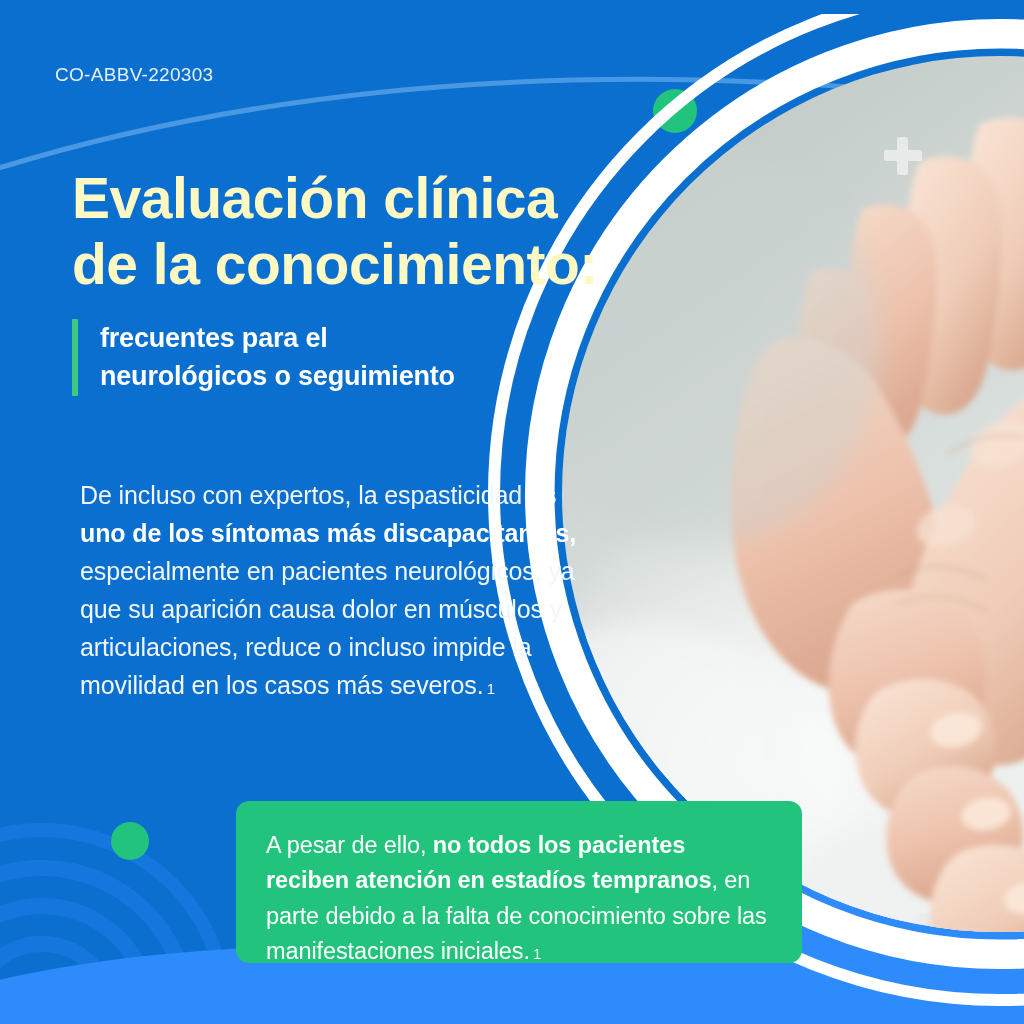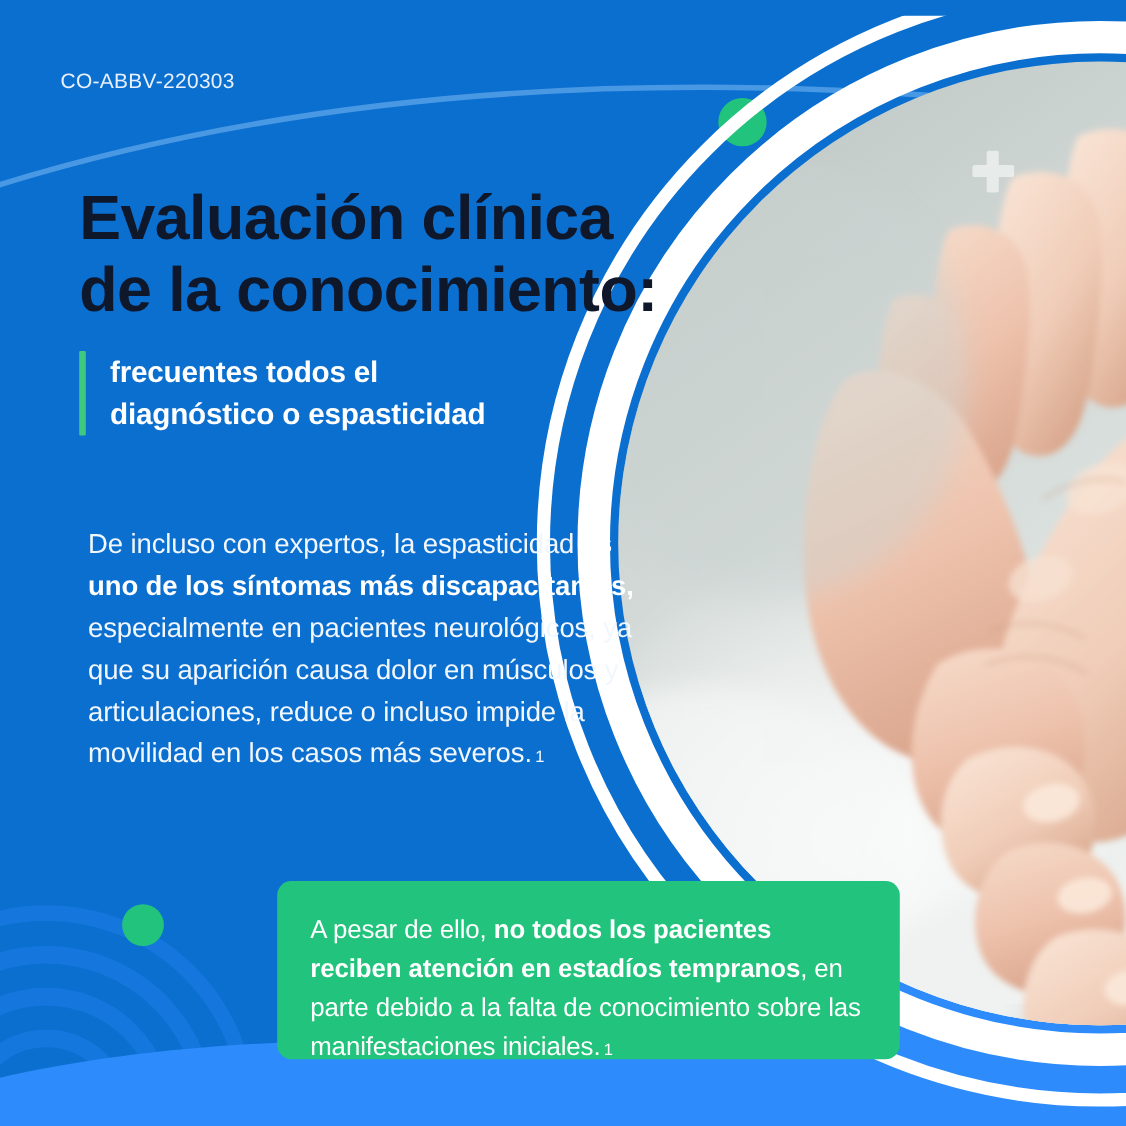--- a/index.html
+++ b/index.html
@@ -5,37 +5,37 @@
   html,body{margin:0;padding:0;background:#0B6FD0;}
   body{width:1024px;height:1024px;overflow:hidden;
        font-family:"Liberation Sans","DejaVu Sans",sans-serif;}
   #stage{position:relative;width:1024px;height:1024px;overflow:hidden;background:#0B6FD0;margin-top:14px;}
   #bg{position:absolute;inset:0;width:1024px;height:1024px;}
 
   .code{position:absolute;left:55px;top:50px;font-size:19px;color:#E8F1FB;
         letter-spacing:.3px;white-space:nowrap;}
 
   .headline{position:absolute;left:72px;top:152px;width:600px;
-            font-size:57px;font-weight:700;color:#0f172a;line-height:1.15;
+            font-size:57px;font-weight:700;color:#fef9c3;line-height:1.15;
             letter-spacing:-.5px;}
   .headline .l2{display:block;}
 
   .subwrap{position:absolute;left:72px;top:305px;width:520px;
            display:flex;align-items:stretch;}
   .greenbar{width:6px;background:#3FC97F;border-radius:1px;flex:0 0 6px;}
   .subtext{margin-left:22px;font-size:27px;font-weight:700;color:#FFFFFF;
            line-height:1.42;letter-spacing:-.2px;}
   .subtext span{display:block;}
 
   .body{position:absolute;left:80px;top:462px;width:510px;
         font-size:25px;color:#F2F7FD;line-height:1.52;letter-spacing:-.1px;}
   .body b{font-weight:700;color:#FFFFFF;}
   .refnum{font-size:15px;vertical-align:baseline;padding-left:3px;}
 
-  .callout{position:absolute;left:252px;top:787px;width:566px;height:162px;
+  .callout{position:absolute;left:236px;top:787px;width:566px;height:162px;
            background:#22C37C;border-radius:13px;box-sizing:border-box;
            padding:27px 30px 16px 30px;}
   .callout-text{font-size:23.5px;color:#FFFFFF;line-height:1.5;letter-spacing:-.1px;}
   .callout-text b{font-weight:700;}
 </style>
 </head>
 <body>
 
 <div id="stage">
 
@@ -167,22 +167,22 @@
   <div class="code">CO-ABBV-220303</div>
 
   <div class="headline">
     <span class="l1">Evaluación clínica</span>
     <span class="l2">de la conocimiento:</span>
   </div>
 
   <div class="subwrap">
     <div class="greenbar"></div>
     <div class="subtext">
-      <span>frecuentes todos el</span>
-      <span>diagnóstico o espasticidad</span>
+      <span>frecuentes para el</span>
+      <span>neurológicos o seguimiento</span>
     </div>
   </div>
 
   <div class="body"><span>De incluso con expertos, la espasticidad </span><b>es uno de los síntomas más discapacitantes,</b><span> especialmente en pacientes neurológicos, ya que su aparición causa dolor en músculos y articulaciones, reduce o incluso impide la movilidad en los casos más severos.</span><span class="refnum">1</span></div>
 
   <div class="callout">
     <div class="callout-text"><span>A pesar de ello, </span><b>no todos los pacientes reciben atención en estadíos tempranos</b><span>, en parte debido a la falta de conocimiento sobre las manifestaciones iniciales.</span><span class="refnum">1</span></div>
   </div>
 
 </div>

